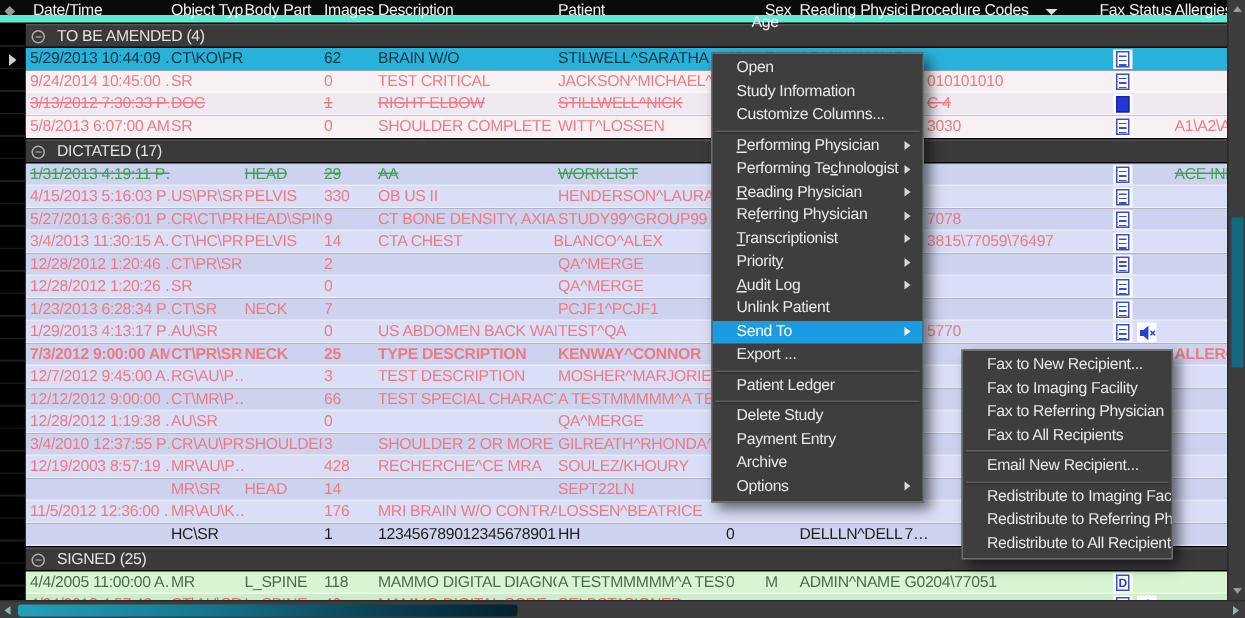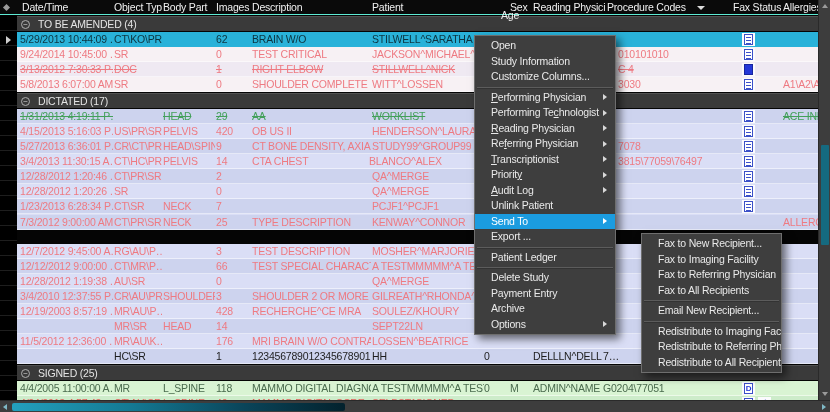--- a/index.html
+++ b/index.html
@@ -1,21 +1,21 @@
 <!DOCTYPE html>
 <html><head>
 <meta charset="utf-8">
 <style>
   *{box-sizing:border-box;margin:0;padding:0}
   html,body{width:830px;height:412px;overflow:hidden}
   body{background:#050505;font-family:"Liberation Sans","DejaVu Sans",sans-serif;font-size:10.5px;letter-spacing:-0.2px}
   .app{position:relative;width:830px;height:412px;background:#050505;overflow:hidden}
 
   
-  .col-header{position:absolute;left:0;top:0;width:818px;height:15px;background:#0a0a0a;color:#f0f0f0;z-index:5;border-bottom:1px solid #5eead4}
+  .col-header{position:absolute;left:0;top:0;width:818px;height:15px;background:#0a0a0a;color:#f0f0f0;z-index:5;border-bottom:5px solid #5eead4}
   .hcell{position:absolute;top:0;height:15px;line-height:15px;overflow:hidden;white-space:nowrap}
   .selector-dot{position:absolute;left:4px;top:5px;width:5px;height:5px;background:#9a9a9a;transform:rotate(45deg)}
   .hdd{position:absolute;left:697px;top:6px;width:0;height:0;border-left:4px solid transparent;border-right:4px solid transparent;border-top:4px solid #dcdcdc}
 
   
   .gutter{position:absolute;left:0;top:15px;width:17px;height:385px;background:#000;z-index:4;
     background-image:repeating-linear-gradient(to bottom,transparent 0 14px,#1e1e1e 14px 15px);background-position:0 1px}
   .sel-arrow{position:absolute;left:6px;top:21px;width:0;height:0;border-left:5px solid #cfcfcf;border-top:4px solid transparent;border-bottom:4px solid transparent}
 
   
@@ -138,21 +138,21 @@
         <div class="cell c-patient" style="left: 355px; width: 112px;">WORKLIST</div>
         <div class="cell c-allerg" style="left: 766px; width: 35px;">ACE INH…</div>
         <div class="fax-chip" style="left: 725px;">
           <div class="icon-doc"></div>
         </div>
       </div>
       <div class="grid-row dictated b" style="top: 124px;">
         <div class="cell c-date" style="left: 3px; width: 93px;">4/15/2013 5:16:03 P…</div>
         <div class="cell c-type" style="left: 97px; width: 48px;">US\PR\SR</div>
         <div class="cell c-body" style="left: 146px; width: 52px;">PELVIS</div>
-        <div class="cell c-images" style="left: 199px; width: 34px;">420</div>
+        <div class="cell c-images" style="left: 199px; width: 34px;">330</div>
         <div class="cell c-desc" style="left: 235px; width: 119px;">OB US II</div>
         <div class="cell c-patient" style="left: 355px; width: 112px;">HENDERSON^LAURA</div>
         <div class="fax-chip" style="left: 725px;">
           <div class="icon-doc"></div>
         </div>
       </div>
       <div class="grid-row dictated a" style="top: 139px;">
         <div class="cell c-date" style="left: 3px; width: 93px;">5/27/2013 6:36:01 P…</div>
         <div class="cell c-type" style="left: 97px; width: 48px;">CR\CT\PR…</div>
         <div class="cell c-body" style="left: 146px; width: 52px;">HEAD\SPINE</div>
@@ -216,21 +216,21 @@
         </div>
         <div class="fax-chip" style="left: 741px;">
           <div class="icon-speaker">
             <svg width="12" height="12" viewBox="0 0 12 12">
               <path d="M1 4h2.3L6.6 1.2v9.6L3.3 8H1z" fill="#2b3fd6"></path>
               <path d="M8 4.5l3 3M11 4.5l-3 3" stroke="#2b3fd6" stroke-width="1"></path>
             </svg>
           </div>
         </div>
       </div>
-      <div class="grid-row dictated a" style="top: 215px;">
+      <div class="grid-row dictated a" style="top: 229px; font-weight: bold;">
         <div class="cell c-date" style="left: 3px; width: 93px;">7/3/2012 9:00:00 AM</div>
         <div class="cell c-type" style="left: 97px; width: 48px;">CT\PR\SR</div>
         <div class="cell c-body" style="left: 146px; width: 52px;">NECK</div>
         <div class="cell c-images" style="left: 199px; width: 34px;">25</div>
         <div class="cell c-desc" style="left: 235px; width: 119px;">TYPE DESCRIPTION</div>
         <div class="cell c-patient" style="left: 355px; width: 112px;">KENWAY^CONNOR</div>
         <div class="cell c-allerg" style="left: 766px; width: 35px;">ALLERGY…</div>
       </div>
       <div class="grid-row dictated b" style="top: 244px;">
         <div class="cell c-date" style="left: 3px; width: 93px;">12/7/2012 9:45:00 A…</div>

